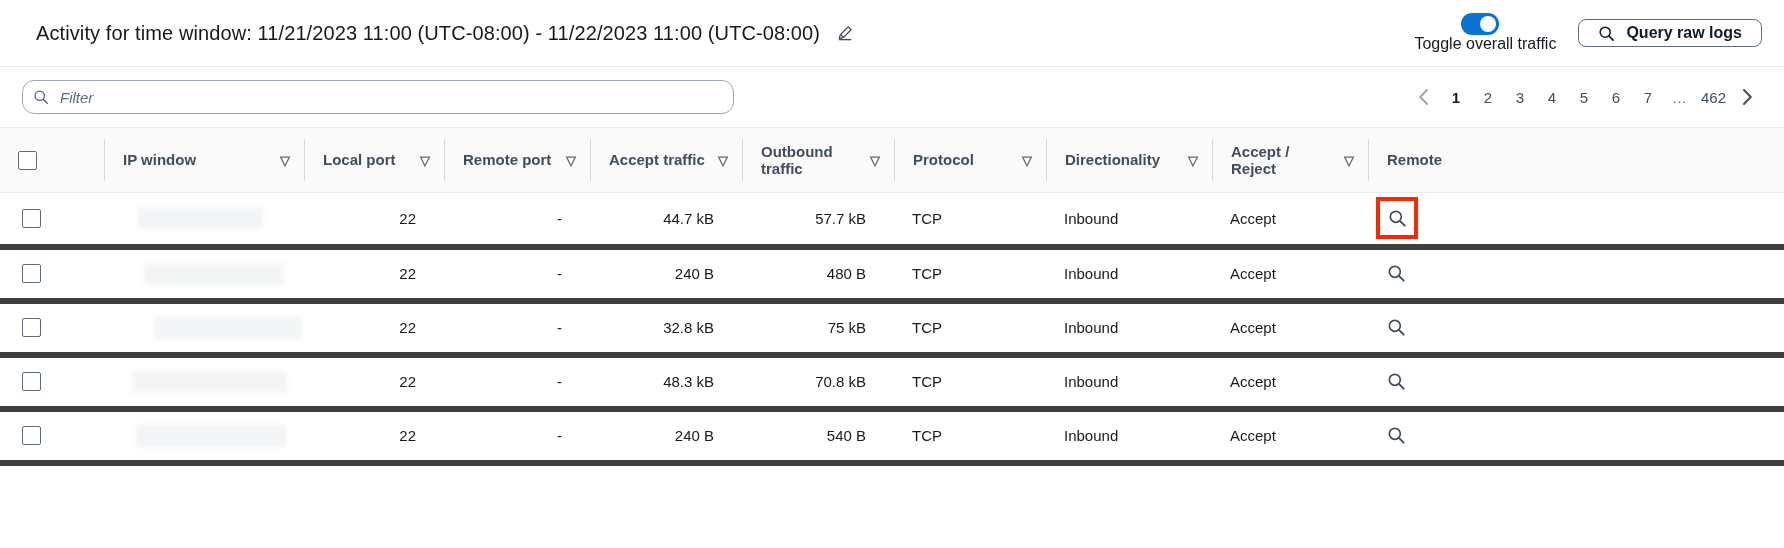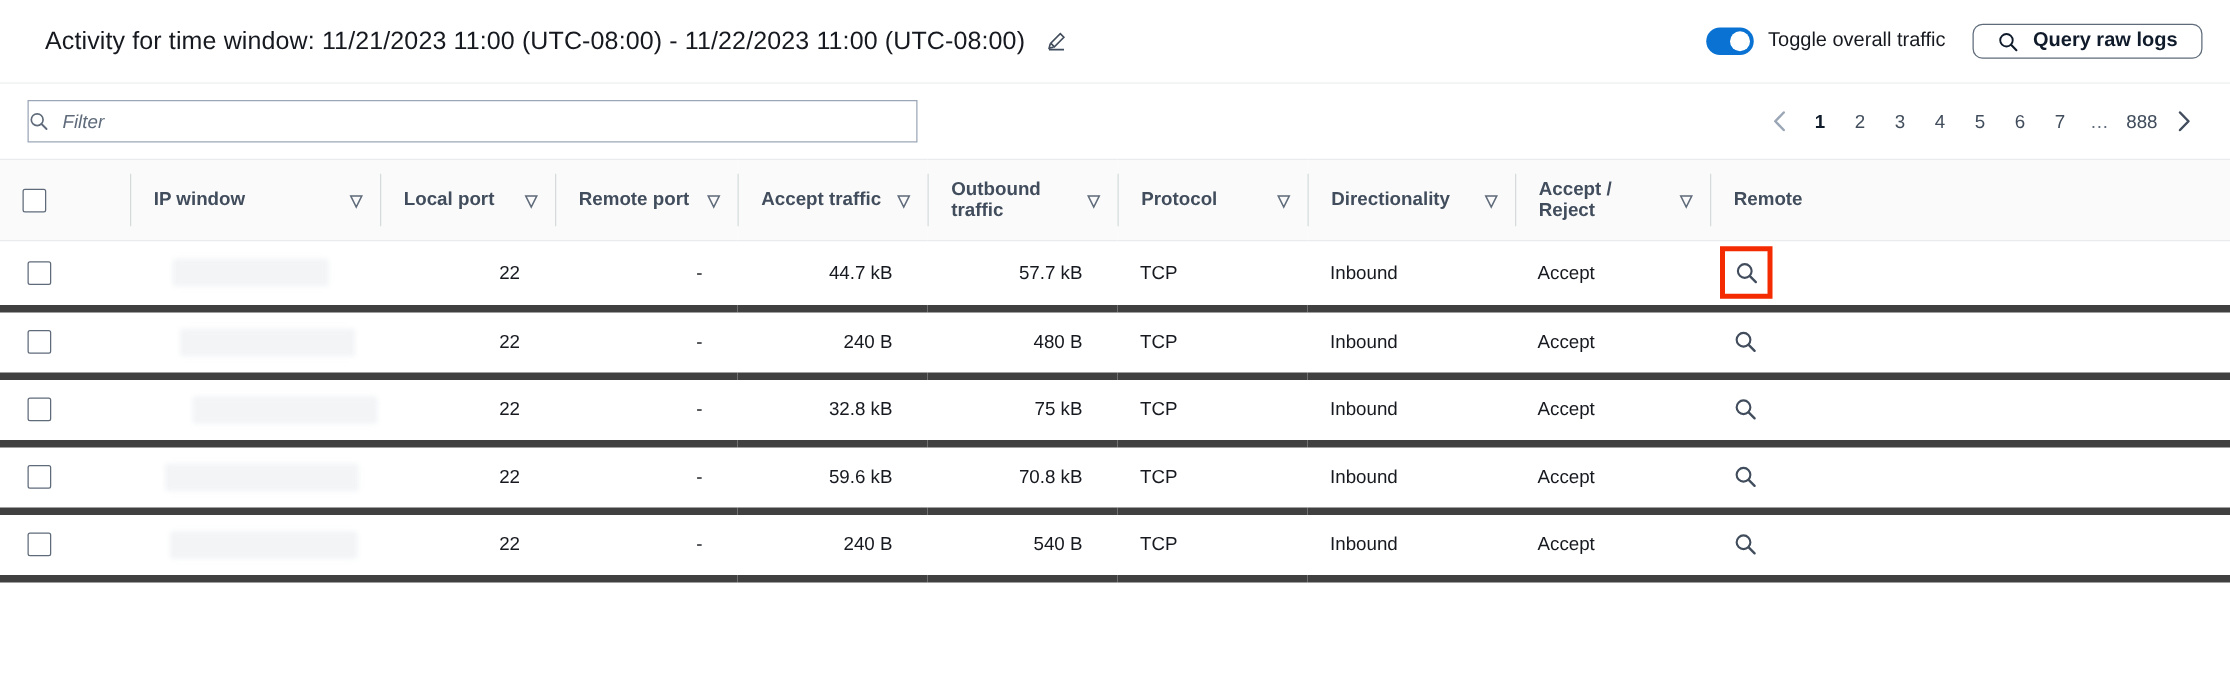--- a/index.html
+++ b/index.html
@@ -53,20 +53,21 @@
     margin-left: auto;
     display: flex;
     align-items: center;
   }
 
   
   .toggle-wrap {
     display: flex;
     align-items: center;
     cursor: pointer;
+    flex-direction: column;
   }
   .toggle {
     width: 38px;
     height: 22px;
     border-radius: 11px;
     background: #0972d3;
     position: relative;
     flex: 0 0 auto;
   }
   .toggle .knob {
@@ -112,24 +113,24 @@
     align-items: center;
     padding: 0 22px;
     box-sizing: border-box;
     background: #ffffff;
   }
   .filter-box {
     width: 712px;
     height: 34px;
     box-sizing: border-box;
     border: 1px solid #9ba7b6;
-    border-radius: 0;
-    display: flex;
-    align-items: center;
-    padding: 0 0;
+    border-radius: 12px;
+    display: flex;
+    align-items: center;
+    padding: 0 10px;
     background: #ffffff;
   }
   .filter-box input {
     border: none;
     outline: none;
     font-family: "Liberation Sans", sans-serif;
     font-size: 15px;
     color: #16191f;
     margin-left: 9px;
     width: 100%;
@@ -311,21 +312,21 @@
         </svg>
       </span>
       <span class="pg active">1</span>
       <span class="pg">2</span>
       <span class="pg">3</span>
       <span class="pg">4</span>
       <span class="pg">5</span>
       <span class="pg">6</span>
       <span class="pg">7</span>
       <span class="pg ellipsis">…</span>
-      <span class="pg">888</span>
+      <span class="pg">462</span>
       <span class="pg arrow next">
         <svg width="13" height="18" viewBox="0 0 13 18" fill="none">
           <path d="M3 2l6.8 7L3 16" stroke="#414d5c" stroke-width="2" fill="none" stroke-linecap="round" stroke-linejoin="round"></path>
         </svg>
       </span>
     </div>
   </div>
 
   <table>
     <colgroup>
@@ -474,21 +475,21 @@
         </tr>
         <tr>
           <td class="center-chk">
             <span class="chk"></span>
           </td>
           <td>
             <span class="redacted" style="display:block;width:155px;margin-left:10px"></span>
           </td>
           <td class="num">22</td>
           <td class="num">-</td>
-          <td class="num">59.6 kB</td>
+          <td class="num">48.3 kB</td>
           <td class="num">70.8 kB</td>
           <td>TCP</td>
           <td>Inbound</td>
           <td>Accept</td>
           <td class="action-cell">
             <span class="action-btn">
               <svg width="19" height="19" viewBox="0 0 18 18" fill="none">
                 <circle cx="7.4" cy="7.4" r="5.2" stroke="#414d5c" stroke-width="1.6"></circle>
                 <path d="M11.3 11.3L15.8 15.8" stroke="#414d5c" stroke-width="1.8" stroke-linecap="round"></path>
               </svg>

